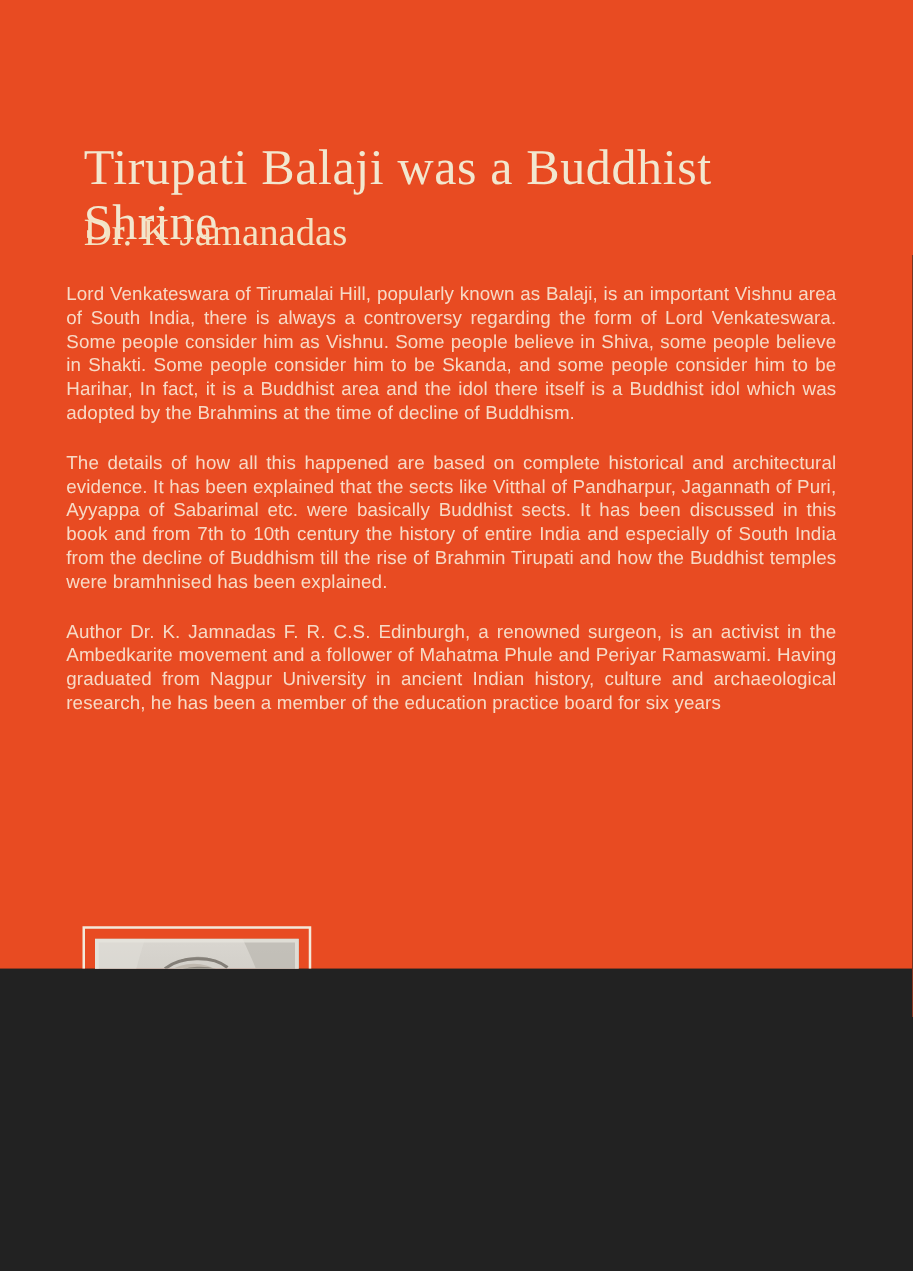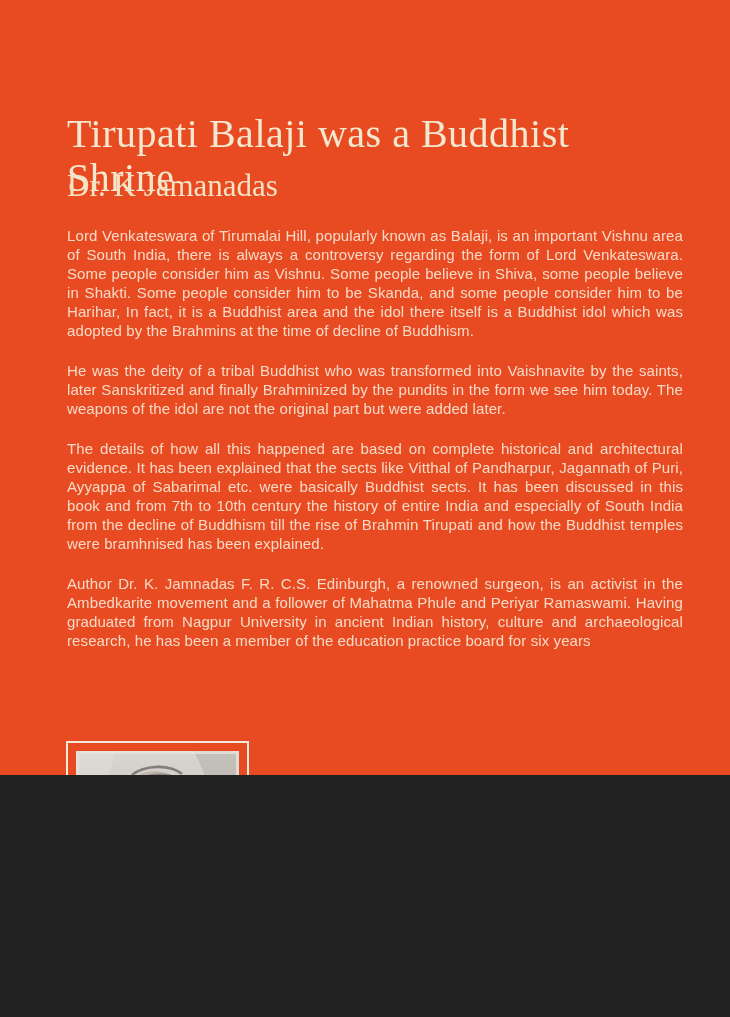--- a/index.html
+++ b/index.html
@@ -30,21 +30,21 @@
     top: 168px;
     margin: 0;
     font-family: "Liberation Serif", serif;
     font-weight: normal;
     font-size: 31px;
     line-height: 36px;
     color: #F4E2C2;
   }
   .body-text {
     position: absolute;
-    left: 67px;
+    left: 53px;
     top: 226px;
     width: 616px;
   }
   .para {
     margin: 0 0 21px 0;
     font-size: 15px;
     line-height: 19px;
     text-align: justify;
     color: #F7DAC6;
     letter-spacing: 0.1px;
@@ -70,21 +70,20 @@
 <body>
 
 <div class="cover">
 
   <h1 class="title">Tirupati Balaji was a Buddhist Shrine</h1>
 
   <h2 class="author">Dr. K Jamanadas</h2>
 
   <div class="body-text">
     <p class="para">Lord Venkateswara of Tirumalai Hill, popularly known as Balaji, is an important Vishnu area of South India, there is always a controversy regarding the form of Lord Venkateswara. Some people consider him as Vishnu. Some people believe in Shiva, some people believe in Shakti. Some people consider him to be Skanda, and some people consider him to be Harihar, In fact, it is a Buddhist area and the idol there itself is a Buddhist idol which was adopted by the Brahmins at the time of decline of Buddhism.</p>
-    <p class="para">He was the deity of a tribal Buddhist who was transformed into Vaishnavite by the saints, later Sanskritized and finally Brahminized by the pundits in the form we see him today. The weapons of the idol are not the original part but were added later.</p>
     <p class="para">The details of how all this happened are based on complete historical and architectural evidence. It has been explained that the sects like Vitthal of Pandharpur, Jagannath of Puri, Ayyappa of Sabarimal etc. were basically Buddhist sects. It has been discussed in this book and from 7th to 10th century the history of entire India and especially of South India from the decline of Buddhism till the rise of Brahmin Tirupati and how the Buddhist temples were bramhnised has been explained.</p>
     <p class="para">Author Dr. K. Jamnadas F. R. C.S. Edinburgh, a renowned surgeon, is an activist in the Ambedkarite movement and a follower of Mahatma Phule and Periyar Ramaswami. Having graduated from Nagpur University in ancient Indian history, culture and archaeological research, he has been a member of the education practice board for six years</p>
   </div>
 
   <div class="photo-frame">
     <div class="photo" title="Black-and-white portrait photograph of the author, an elderly balding man wearing large glasses and a white collared shirt">
       <svg viewBox="0 0 163 173" preserveAspectRatio="none" role="img">
         <defs>
           <linearGradient id="pbg" x1="0" y1="0" x2="0" y2="1">
             <stop offset="0" stop-color="#d9d6d0"></stop>

